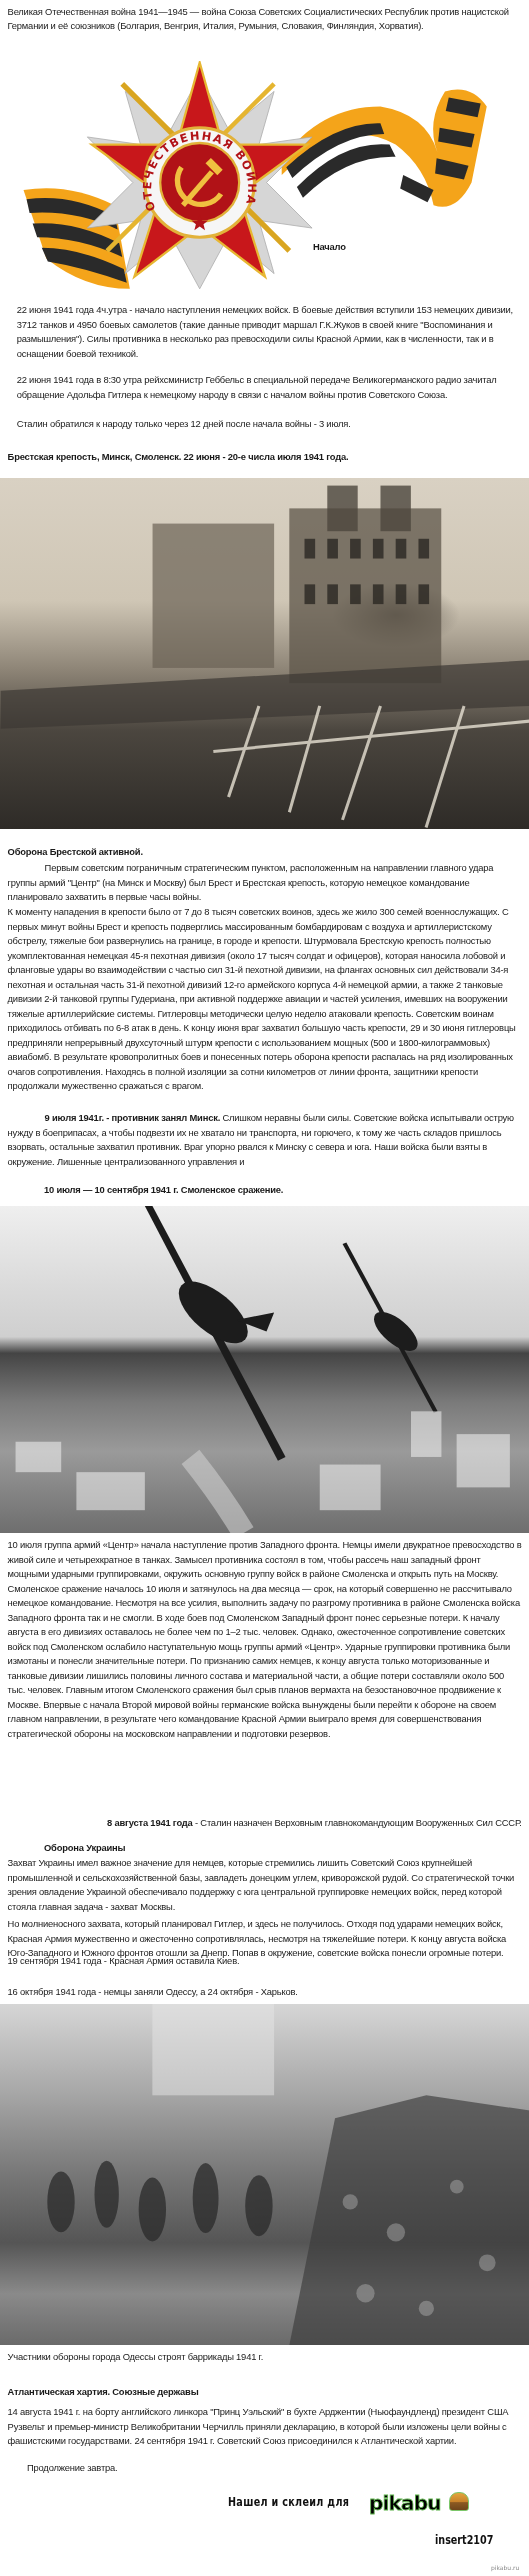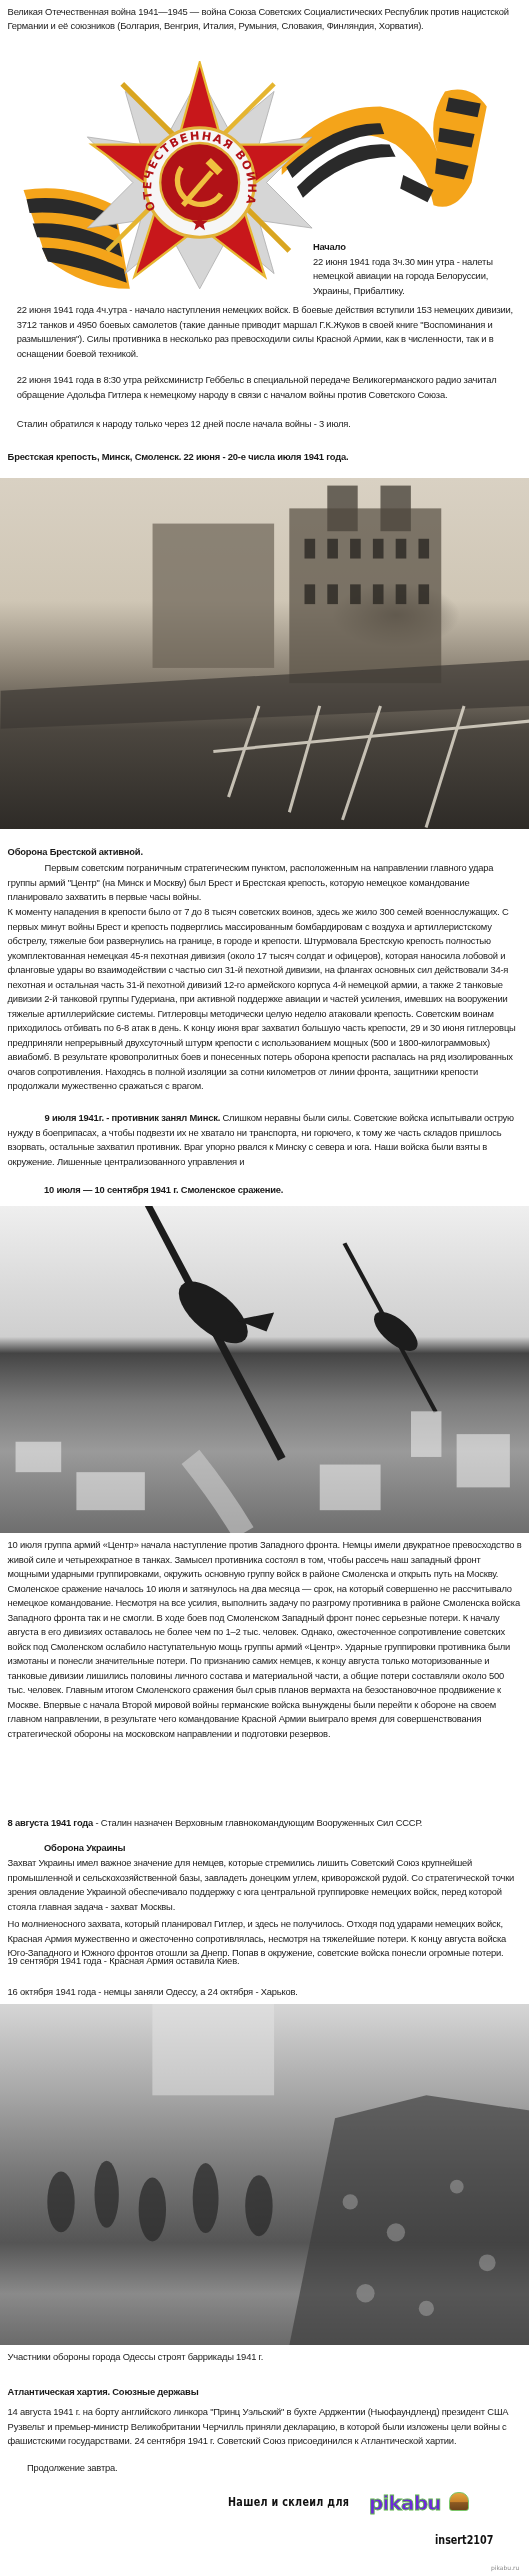--- a/index.html
+++ b/index.html
@@ -21,21 +21,21 @@
       linear-gradient(180deg, #d9d1c3 0%, #cfc6b5 35%, #8c8375 55%, #4b463f 72%, #2e2b27 100%); }
   
   #photo-smolensk { top: 1206px; height: 327px;
     background: linear-gradient(180deg, #efefef 0%, #dadada 25%, #cfcfcf 40%, #444 45%, #7a7a7a 60%, #9a9a9a 75%, #6e6e6e 100%); }
   
   #photo-odessa { top: 2004px; height: 341px;
     background: linear-gradient(180deg, #d6d6d6 0%, #a9a9a9 25%, #777 50%, #555 70%, #8a8a8a 85%, #6a6a6a 100%); }
   .footer-a { position: absolute; left: 228px; top: 2495px; font-family: "DejaVu Sans", sans-serif;
               font-weight: bold; font-size: 12px; color: #111; letter-spacing: 0.4px; transform: scaleX(0.8); transform-origin: left; }
   .pikabu-logo { position: absolute; left: 369px; top: 2491px; font-family: "DejaVu Sans", sans-serif; font-weight: bold;
-                 font-size: 20px; color: #6d28d9; -webkit-text-stroke: 0.8px #5fb64d; letter-spacing: -0.8px; }
+                 font-size: 20px; color: #000000; -webkit-text-stroke: 0.8px #5fb64d; letter-spacing: -0.8px; }
   .muffin { position: absolute; left: 449px; top: 2492px; width: 18px; height: 16.7px; border-radius: 9px 9px 3px 3px;
             background: linear-gradient(180deg, #e3a53c 0%, #c7812a 55%, #8c5a22 56%, #6e461c 100%); border: 1.5px solid #7cc76a; }
   .insert-user { position: absolute; left: 435px; top: 2533px; font-family: "DejaVu Sans", sans-serif; font-weight: bold;
                  font-size: 12px; color: #111; transform: scaleX(0.8); transform-origin: left; }
   .watermark { position: absolute; left: 491px; top: 2564px; font-family: "DejaVu Sans", sans-serif; font-size: 6px; color: #888; }
 </style>
 </head>
 <body>
 
 <div class="txt" style="top:4.6px;">Великая Отечественная война 1941—1945 — война Союза Советских Социалистических Республик против нацистской Германии и её союзников (Болгария, Венгрия, Италия, Румыния, Словакия, Финляндия, Хорватия).</div>
@@ -81,21 +81,20 @@
     <g>
       <path d="M238 140 A30 30 0 1 0 290 175" fill="none" stroke="#f0c040" stroke-width="7"></path>
       <line x1="240" y1="190" x2="278" y2="146" stroke="#f0c040" stroke-width="7"></line>
       <rect x="270" y="134" width="22" height="10" fill="#f0c040" transform="rotate(45 281 139)"></rect>
     </g>
     <polygon points="262,202 265,210 273,210 267,215 269,223 262,218 255,223 257,215 251,210 259,210" fill="#b11217"></polygon>
   </svg>
 </div>
 <div id="nachalo">
   <div class="b">Начало</div>
-  <div>22 июня 1941 года 3ч.30 мин утра - налеты немецкой авиации на города Белоруссии, Украины, Прибалтику.</div>
 </div>
 
 <div class="txt" style="top:303px; left:16.7px; width:505px;">22 июня 1941 года 4ч.утра - начало наступления немецких войск. В боевые действия вступили 153 немецких дивизии, 3712 танков и 4950 боевых самолетов (такие данные приводит маршал Г.К.Жуков в своей книге "Воспоминания и размышления"). Силы противника в несколько раз превосходили силы Красной Армии, как в численности, так и в оснащении боевой техникой.</div>
 <div class="txt" style="top:373px; left:16.7px; width:505px;">22 июня 1941 года в 8:30 утра рейхсминистр Геббельс в специальной передаче Великогерманского радио зачитал обращение Адольфа Гитлера к немецкому народу в связи с началом войны против Советского Союза.</div>
 <div class="txt" style="top:417px; left:16.7px; width:505px;">Сталин обратился к народу только через 12 дней после начала войны - 3 июля.</div>
 
 <div class="txt b" style="top:450px;">Брестская крепость, Минск, Смоленск. 22 июня - 20-е числа июля 1941 года.</div>
 <div class="photo" id="photo-brest" title="Брестская крепость">
   <svg width="530" height="351" viewBox="0 0 696 462">
     <rect x="200" y="60" width="160" height="190" fill="#6b6255" opacity="0.7"></rect>
@@ -150,21 +149,21 @@
       <rect x="600" y="300" width="70" height="70"></rect>
         <rect x="420" y="340" width="80" height="60"></rect>
       <rect x="100" y="350" width="90" height="50"></rect>
     </g>
     <path d="M250 330 Q290 380 320 430" stroke="#cfcfcf" stroke-width="30" fill="none" opacity="0.6"></path>
   </svg>
 </div>
 
 <div class="txt" style="top:1538px;">10 июля группа армий «Центр» начала наступление против Западного фронта. Немцы имели двукратное превосходство в живой силе и четырехкратное в танках. Замысел противника состоял в том, чтобы рассечь наш западный фронт мощными ударными группировками, окружить основную группу войск в районе Смоленска и открыть путь на Москву. Смоленское сражение началось 10 июля и затянулось на два месяца — срок, на который совершенно не рассчитывало немецкое командование. Несмотря на все усилия, выполнить задачу по разгрому противника в районе Смоленска войска Западного фронта так и не смогли. В ходе боев под Смоленском Западный фронт понес серьезные потери. К началу августа в его дивизиях оставалось не более чем по 1–2 тыс. человек. Однако, ожесточенное сопротивление советских войск под Смоленском ослабило наступательную мощь группы армий «Центр». Ударные группировки противника были измотаны и понесли значительные потери. По признанию самих немцев, к концу августа только моторизованные и танковые дивизии лишились половины личного состава и материальной части, а общие потери составляли около 500 тыс. человек. Главным итогом Смоленского сражения был срыв планов вермахта на безостановочное продвижение к Москве. Впервые с начала Второй мировой войны германские войска вынуждены были перейти к обороне на своем главном направлении, в результате чего командование Красной Армии выиграло время для совершенствования стратегической обороны на московском направлении и подготовки резервов.</div>
 
-<div class="txt" style="top:1816px;">
+<div class="txt" style="top:1816px;text-align:right;">
   <span class="b">8 августа 1941 года</span><span> - Сталин назначен Верховным главнокомандующим Вооруженных Сил СССР.</span>
 </div>
 
 <div class="txt b" style="top:1797px; left:44px; width:472px;"></div>
 
 <div class="txt b" style="top:1841px; left:44px; width:472px;">Оборона Украины</div>
 
 <div class="txt" style="top:1856px;">Захват Украины имел важное значение для немцев, которые стремились лишить Советский Союз крупнейшей промышленной и сельскохозяйственной базы, завладеть донецким углем, криворожской рудой. Со стратегической точки зрения овладение Украиной обеспечивало поддержку с юга центральной группировке немецких войск, перед которой стояла главная задача - захват Москвы.</div>
 <div class="txt" style="top:1917px;">Но молниеносного захвата, который планировал Гитлер, и здесь не получилось. Отходя под ударами немецких войск, Красная Армия мужественно и ожесточенно сопротивлялась, несмотря на тяжелейшие потери. К концу августа войска Юго-Западного и Южного фронтов отошли за Днепр. Попав в окружение, советские войска понесли огромные потери.</div>
 

